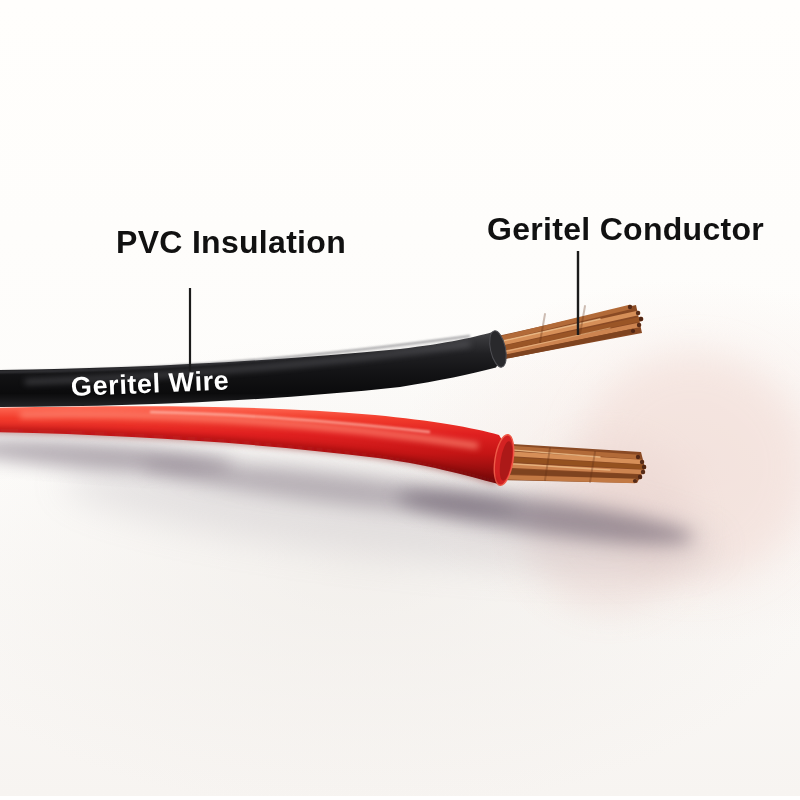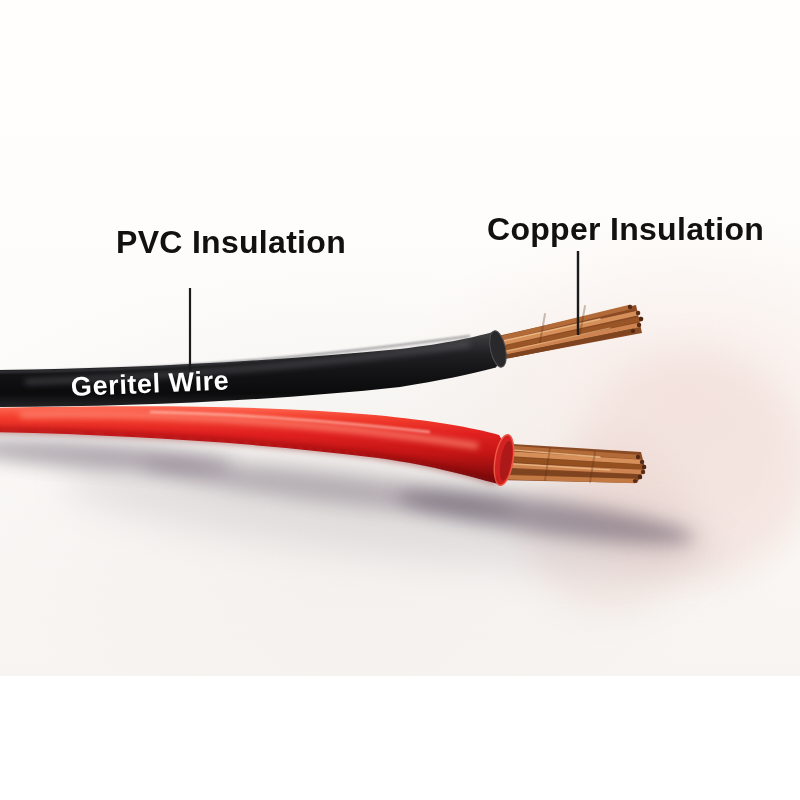--- a/index.html
+++ b/index.html
@@ -1,17 +1,17 @@
 <!DOCTYPE html>
 <html><head>
 <meta charset="utf-8">
 <style>
   html,body{margin:0;padding:0;background:#ffffff;}
   .stage{
-    position:relative;width:800px;height:676px;overflow:hidden;
+    position:relative;width:800px;height:796px;overflow:hidden;
     background:
       radial-gradient(420px 260px at 86% 58%, rgba(242,222,216,0.55), rgba(242,222,216,0) 70%),
       radial-gradient(620px 320px at 45% 72%, rgba(231,226,221,0.40), rgba(231,226,221,0) 75%),
       linear-gradient(180deg,#fffefc 0%,#fdfcfa 58%,#f7f4f1 100%);
     font-family:"Liberation Sans", sans-serif;
   }
   .scene{position:absolute;left:0;top:0;}
   .callout{
     position:absolute;font-weight:700;font-size:32px;line-height:1;
     color:#111111;letter-spacing:.3px;white-space:nowrap;
@@ -128,16 +128,16 @@
       <ellipse cx="498" cy="349" rx="7.5" ry="18.5" transform="rotate(-12 498 349)" fill="#29292c" stroke="#4d4d52" stroke-width="1"></ellipse>
       <path d="M 25,382 C 180,376 330,364 470,344" stroke="#7a7a80" stroke-width="4.5" fill="none" opacity=".5" filter="url(#f2)"></path>
       <path d="M -10,372 C 130,371 270,363 470,336" stroke="#5a5a60" stroke-width="2" fill="none" opacity=".6" filter="url(#f1)"></path>
     </g>
 
     <line x1="190" y1="288" x2="190" y2="371" stroke="#1b1b1b" stroke-width="2.2"></line>
     <line x1="578" y1="251" x2="578" y2="335" stroke="#1b1b1b" stroke-width="2.4"></line>
   </svg>
 
   <div class="callout pvc">PVC Insulation</div>
-  <div class="callout copper">Copper Insulation</div>
+  <div class="callout copper">Geritel Conductor</div>
 
   <div class="brand">Geritel Wire</div>
 </div>
 
 </body></html>

